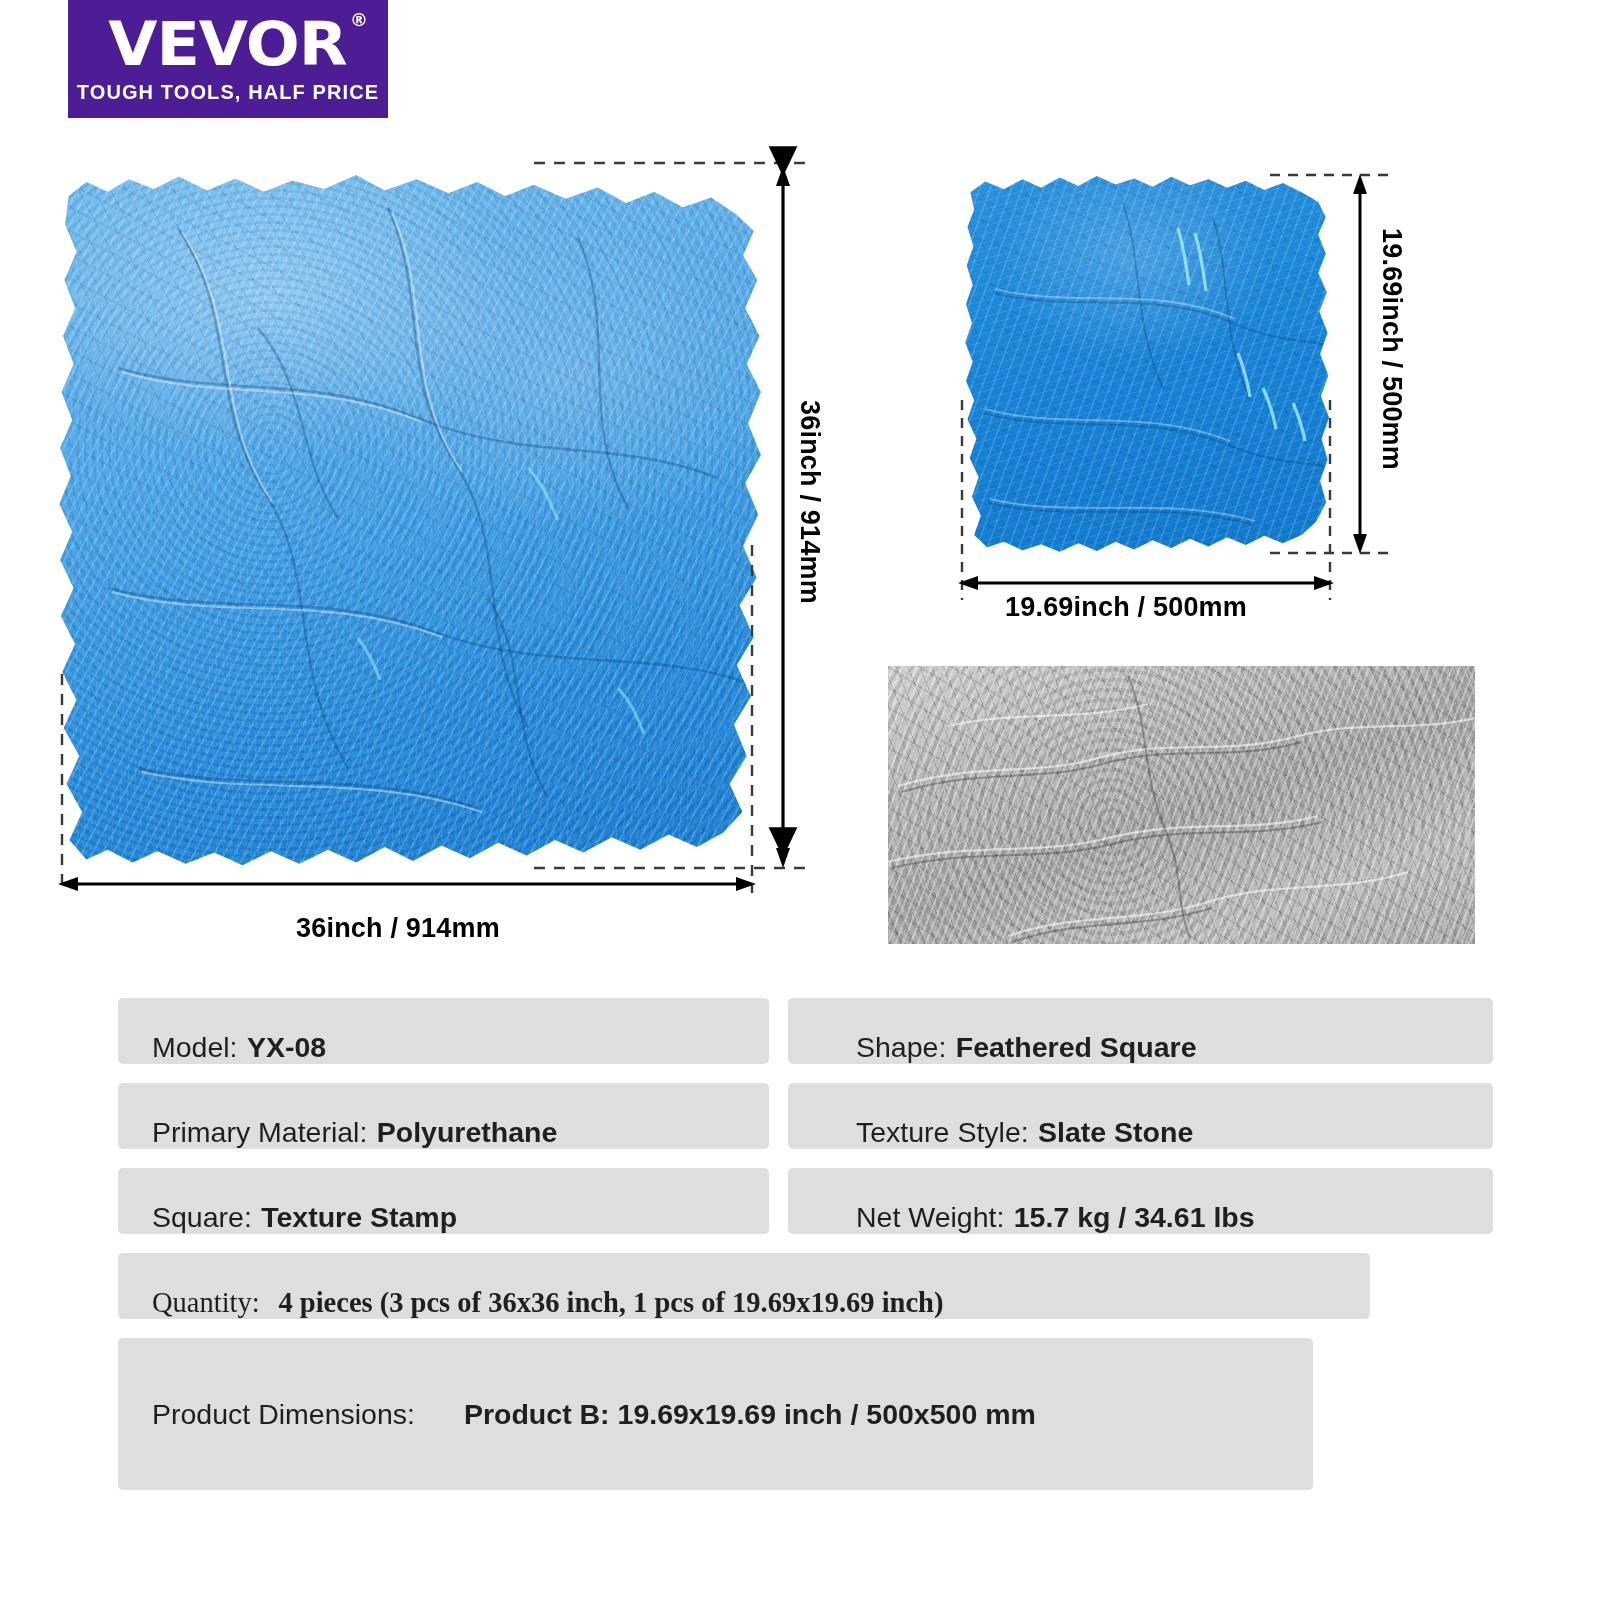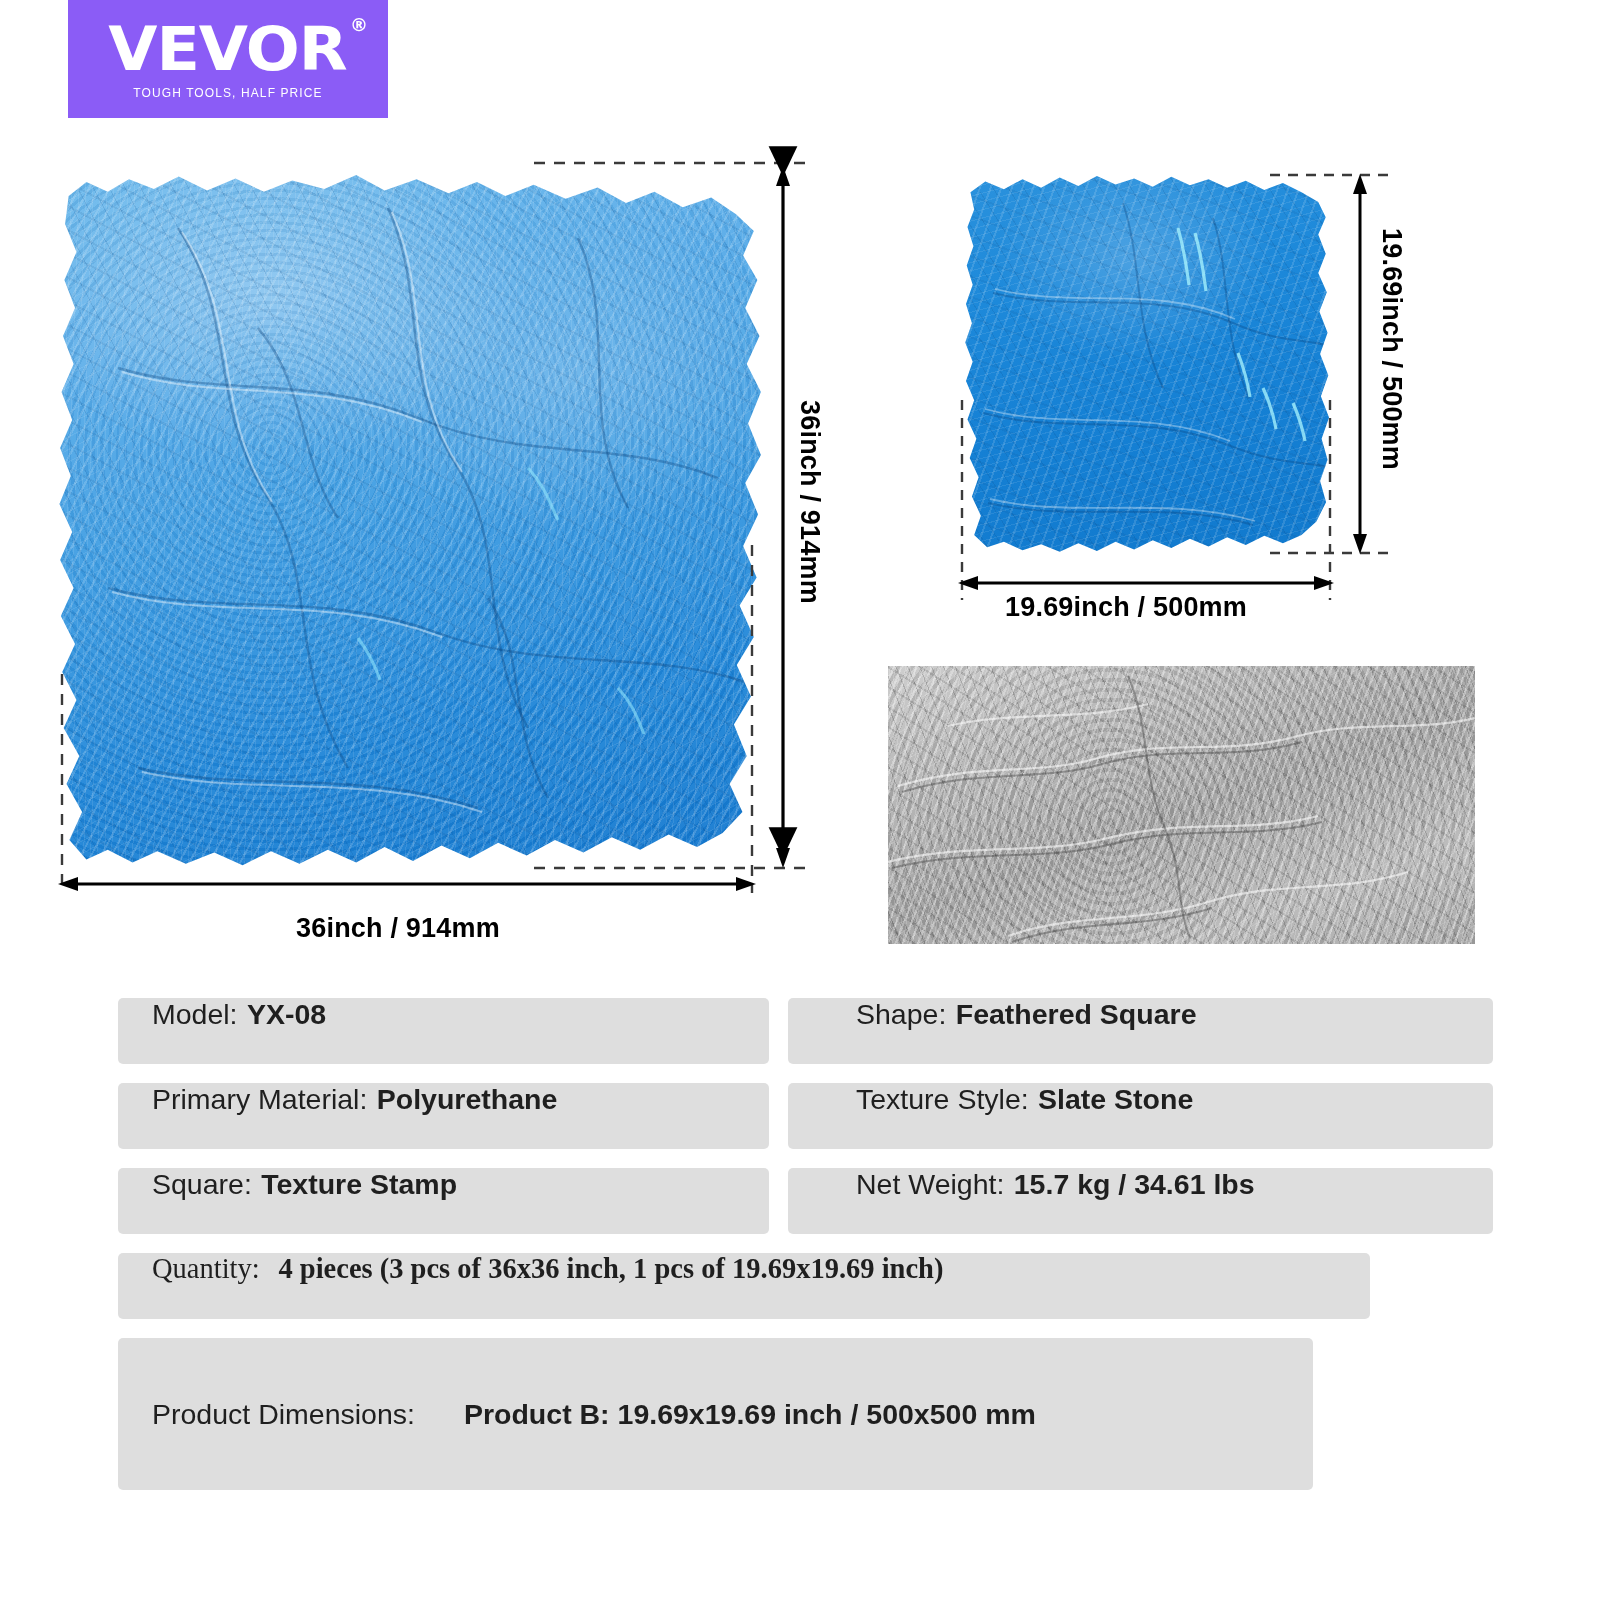--- a/index.html
+++ b/index.html
@@ -9,37 +9,37 @@
     font-family:"Liberation Sans","DejaVu Sans",sans-serif;
     color:#1a1a1a;
     position:relative;
     overflow:hidden;
   }
   .page{position:absolute;inset:0;}
 
   
   .logo{
     position:absolute;left:68px;top:0;width:320px;height:118px;
-    background:#8b5cf6;
+    background:#4c1d95;
     display:flex;flex-direction:column;align-items:center;justify-content:center;
   }
   .logo-word{
     position:relative;
     font-family:"DejaVu Sans","Liberation Sans",sans-serif;
     font-weight:bold;font-size:60px;line-height:1;
     letter-spacing:-1px;color:#ffffff;
     transform:scaleX(1.06);
   }
   .logo-reg{
     position:absolute;top:-2px;right:-19px;
     font-size:17px;font-weight:bold;line-height:1;
   }
   .logo-tag{
     margin-top:7px;
-    font-size:12px;font-weight:normal;letter-spacing:1.1px;color:#ffffff;
+    font-size:20px;font-weight:bold;letter-spacing:1.1px;color:#ffffff;
   }
 
   
   .stampA{
     position:absolute;left:58px;top:168px;width:710px;height:700px;
     background:
       radial-gradient(ellipse 60% 40% at 30% 18%, rgba(255,255,255,.30), rgba(255,255,255,0) 60%),
       radial-gradient(ellipse 55% 35% at 72% 30%, rgba(255,255,255,.18), rgba(255,255,255,0) 62%),
       linear-gradient(168deg,#6ab8ec 0%,#5aade9 22%,#3d9ce2 48%,#1f86d8 74%,#1277cf 100%);
     -webkit-mask-image:
@@ -136,21 +136,21 @@
   #labelA-v{left:825px;top:400px;transform:rotate(90deg);}
   #labelA-h{left:296px;top:913px;}
   #labelB-v{left:1407px;top:228px;transform:rotate(90deg);}
   #labelB-h{left:1005px;top:592px;}
 
   
   .specs{position:absolute;left:118px;top:998px;width:1375px;}
   .spec-row{display:flex;gap:19px;margin-bottom:19px;}
   .cell{
     background:#dedede;border-radius:5px;
-    height:66px;display:flex;align-items:flex-start;
+    height:66px;display:flex;align-items:flex-end;
     padding:0 0 0 34px;box-sizing:border-box;
     font-size:28.5px;color:#1f1f1f;
   }
   .cell.left{width:651px;flex:none;}
   .cell.right{width:705px;flex:none;padding-left:68px;}
   .cell.full{width:1252px;flex:none;padding-left:34px;font-family:Liberation Serif, serif;}
   .cell.dims{
     width:1195px;flex:none;height:152px;padding-left:34px;align-items:center;
   }
   .cell b{font-weight:bold;}

